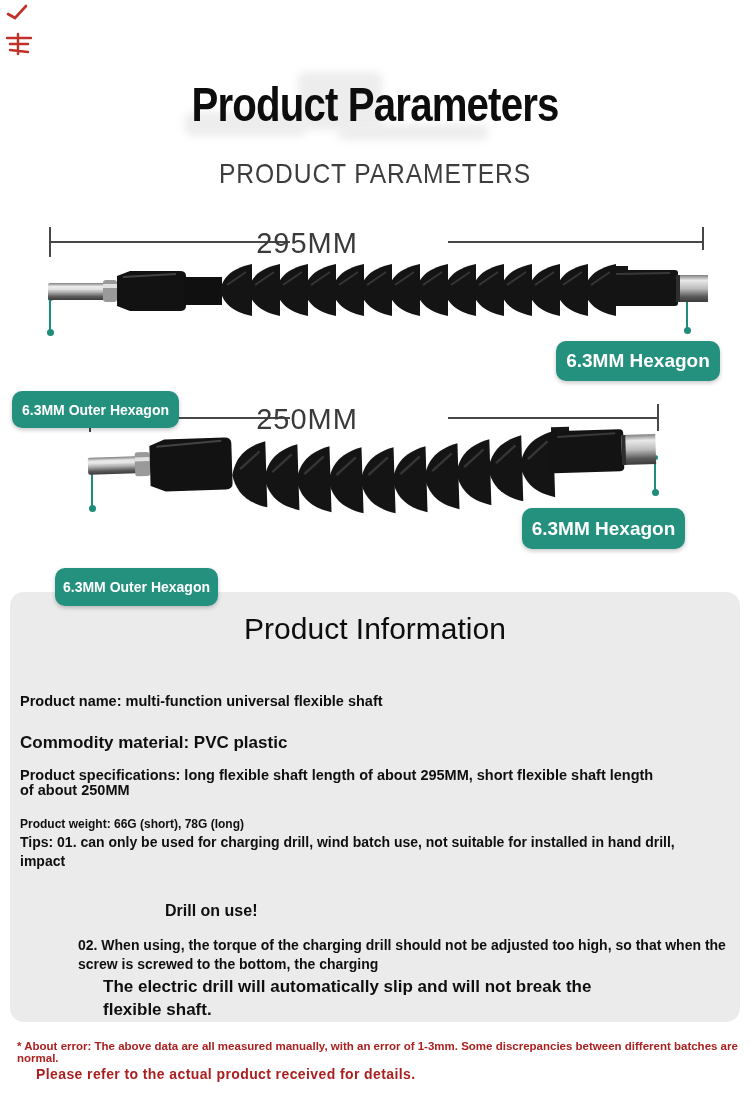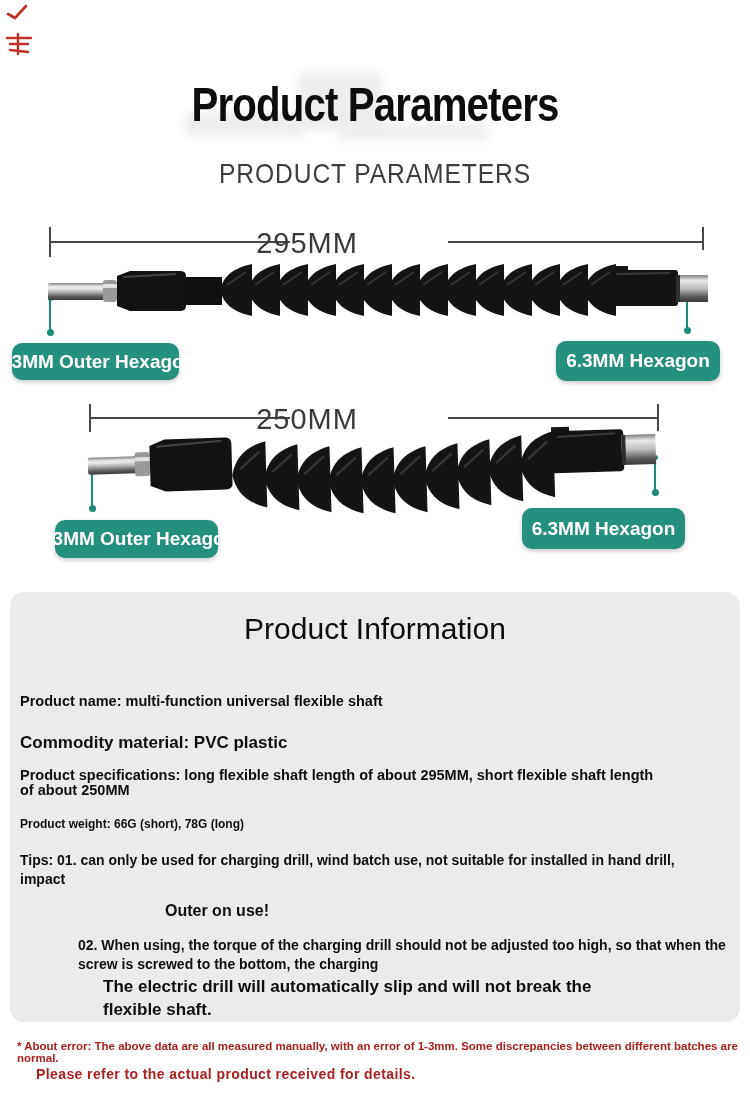--- a/index.html
+++ b/index.html
@@ -41,40 +41,40 @@
   .connector .dot{position:absolute;background:#1E8C7B;border-radius:50%;}
   .connector .dot.top{width:5px;height:5px;left:-1.5px;top:-3px;}
   .connector .dot.bot{width:7px;height:7px;left:-2.5px;bottom:-4px;}
 
   
   .tag{
     position:absolute;display:flex;align-items:center;justify-content:center;
     background:#24917E;color:#ffffff;font-weight:700;border-radius:10px;
     box-shadow:0 2px 4px rgba(0,0,0,.22);white-space:nowrap;z-index:2;
   }
-  .tag.small{font-size:19px;}
+  .tag.small{font-size:14px;margin-top:48px;}
   .tag.big{font-size:19px;}
 
   .shaft-svg{position:absolute;z-index:1;}
 
   
   .info-box{
     position:absolute;left:10px;top:592px;width:730px;height:430px;
     background:#EBEBEB;border-radius:14px;z-index:0;
   }
   .info-title{
     position:absolute;left:0;top:612px;width:750px;text-align:center;z-index:1;
     font-size:30px;font-weight:400;color:#0d0d0d;
   }
   .info-text{position:absolute;color:#0f0f0f;font-weight:700;z-index:1;}
   .t-name{left:20px;top:693px;font-size:14.5px;}
   .t-material{left:20px;top:733px;font-size:17px;}
   .t-specs{left:20px;top:768px;width:640px;font-size:14.5px;line-height:15px;}
   .t-weight{left:20px;top:817px;font-size:12px;}
-  .t-tips{left:20px;top:851px;width:695px;font-size:14px;line-height:18.5px;}
+  .t-tips{left:20px;top:833px;width:695px;font-size:14px;line-height:18.5px;}
   .t-drill{left:165px;top:902px;font-size:16px;}
   .t-tip02{left:78px;top:936px;width:672px;font-size:14px;line-height:19px;}
   .t-emph{left:103px;top:975px;width:545px;font-size:17px;line-height:23px;}
 
   .footer-note{position:absolute;color:#AB1F1F;font-weight:700;z-index:1;}
   .f-error{left:17px;top:1040px;font-size:11.5px;width:726px;}
   .f-refer{left:22px;top:1066px;font-size:14px;letter-spacing:.4px;margin-left:14px;}
 </style>
 </head>
 <body>
@@ -202,20 +202,20 @@
   <div class="tag big" style="left:522px;top:508px;width:163px;height:41px;">6.3MM Hexagon</div>
 
   <div class="info-box"></div>
   <div class="info-title">Product Information</div>
 
   <div class="info-text t-name">Product name: multi-function universal flexible shaft</div>
   <div class="info-text t-material">Commodity material: PVC plastic</div>
   <div class="info-text t-specs">Product specifications: long flexible shaft length of about 295MM, short flexible shaft length of about 250MM</div>
   <div class="info-text t-weight">Product weight: 66G (short), 78G (long)</div>
   <div class="info-text t-tips">Tips: 01. can only be used for charging drill, wind batch use, not suitable for installed in hand drill, impact</div>
-  <div class="info-text t-drill">Outer on use!</div>
+  <div class="info-text t-drill">Drill on use!</div>
   <div class="info-text t-tip02">02. When using, the torque of the charging drill should not be adjusted too high, so that when the screw is screwed to the bottom, the charging</div>
   <div class="info-text t-emph">The electric drill will automatically slip and will not break the flexible shaft.</div>
 
   <div class="footer-note f-error">* About error: The above data are all measured manually, with an error of 1-3mm. Some discrepancies between different batches are normal.</div>
   <div class="footer-note f-refer">Please refer to the actual product received for details.</div>
 
 </div>
 
 </body></html>

